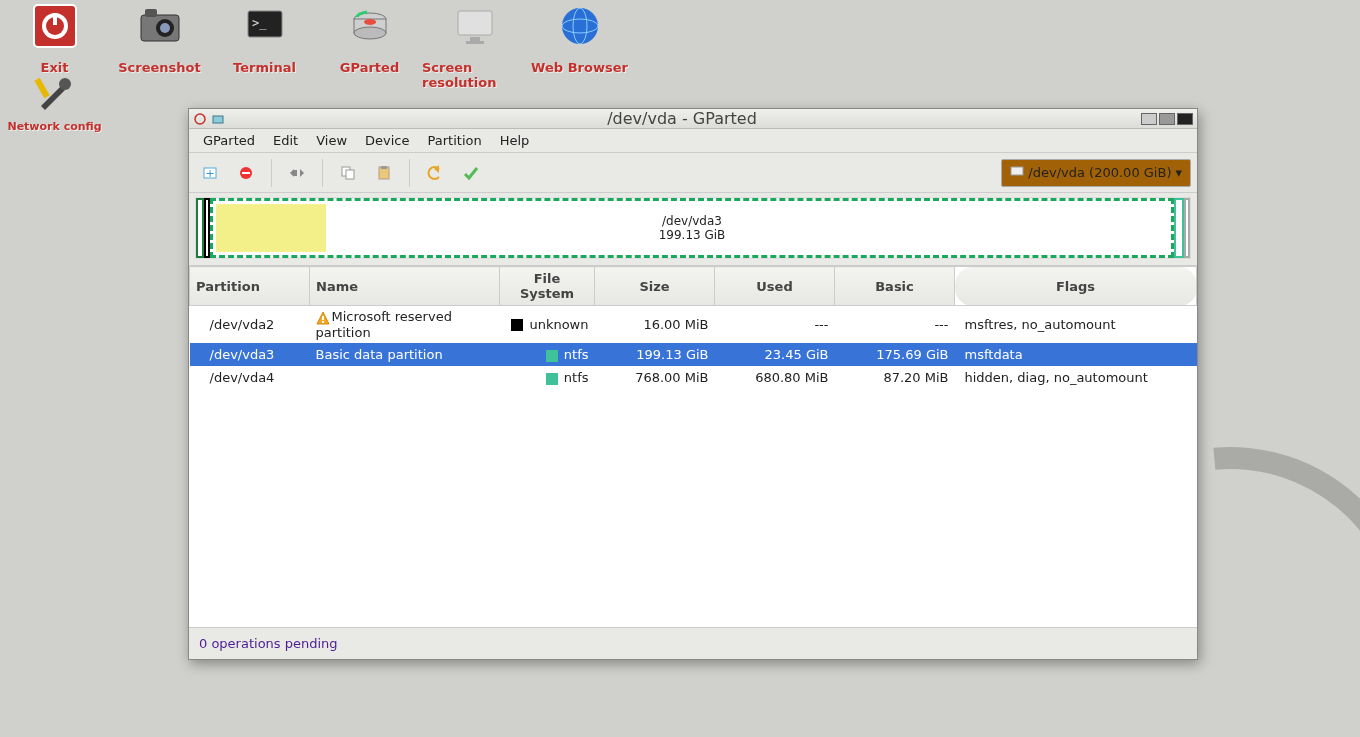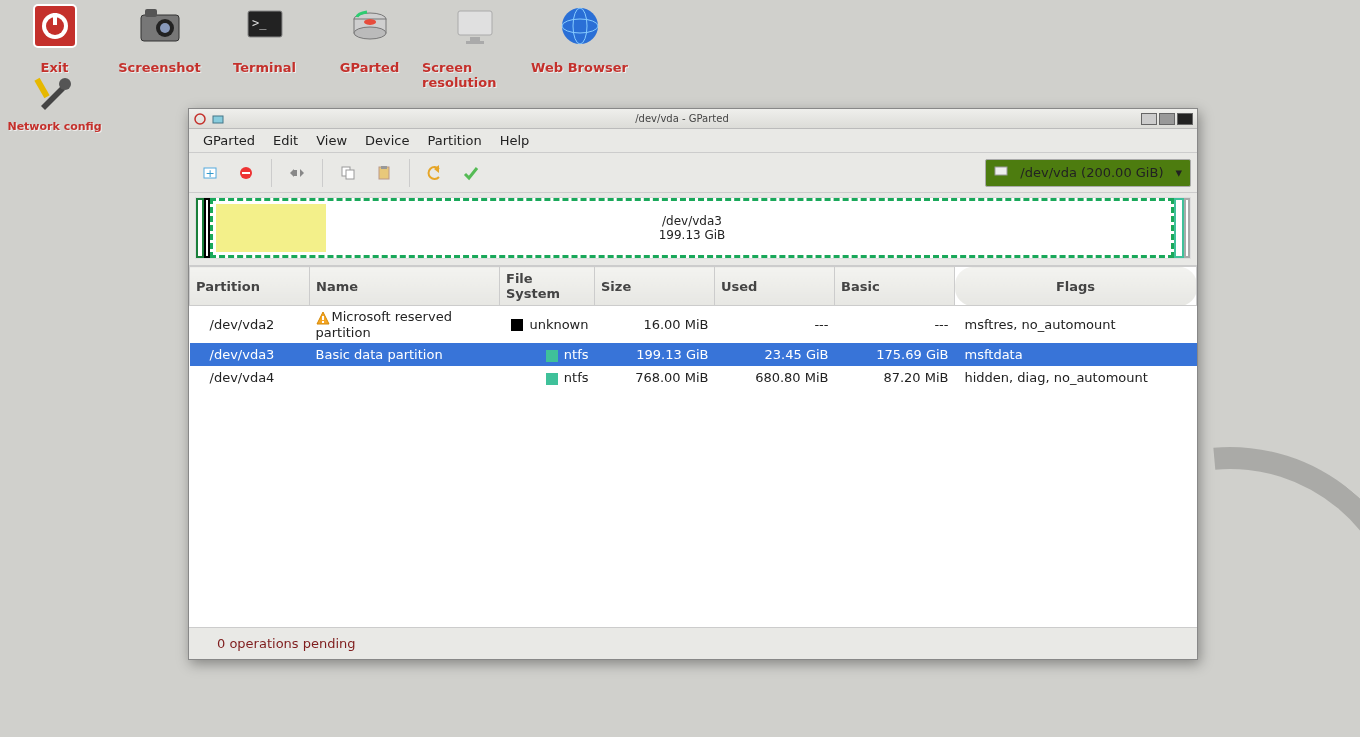--- a/index.html
+++ b/index.html
@@ -33,21 +33,21 @@
   position: absolute; left: 188px; top: 108px;
   width: 1010px; height: 552px;
   background: #e9e9e6; border: 1px solid #888;
   box-shadow: 2px 4px 12px rgba(0,0,0,0.35);
   display: flex; flex-direction: column;
 }
 .titlebar {
   height: 20px; background: linear-gradient(#efefec,#dcdcd8);
   border-bottom: 1px solid #bbb;
   display: flex; align-items: center; padding: 0 4px;
-  font-size: 10px; color: #444;
+  font-size: 16px; color: #444;
 }
 .titlebar .title { flex: 1; text-align: center; }
 .titlebar .tbicons { display: flex; gap: 4px; }
 .titlebar .tico { width: 14px; height: 14px; display:flex; align-items:center; justify-content:center;}
 .wbtns { display:flex; gap:0;}
 .wbtn { width:16px; height:12px; border:1px solid #666; margin-left:2px; background:#ccc;}
 .wbtn.min{background:#ccc;}
 .wbtn.max{background:#999;}
 .wbtn.close{background:#222;}
 .menubar {
@@ -56,49 +56,49 @@
 }
 .menubar .mitem { padding: 2px 8px; cursor:pointer; }
 .toolbar {
   height: 40px; display:flex; align-items:center; padding:0 6px;
   background:#e9e9e6; border-bottom:1px solid #ccc; gap:6px;
 }
 .tbtn { width:30px; height:28px; display:flex; align-items:center; justify-content:center; border:1px solid transparent; border-radius:2px; cursor:pointer;}
 .tsep { width:1px; height:28px; background:#ccc; margin:0 4px;}
 .toolbar .spacer{flex:1;}
 .devsel {
-  height:28px; border:1px solid #aaa; background:#4d7c0f;
-  display:flex; align-items:center; padding:0 8px; gap:12px;
+  height:28px; border:1px solid #aaa; background:#a16207;
+  display:flex; align-items:center; padding:0 8px; gap:4px;
   cursor:pointer; border-radius:2px;
 }
 
 .diskrow { height:72px; padding:4px 6px 6px 6px; background:#e9e9e6; display:flex; gap:0; align-items:stretch;}
 .part-strip {width:100%; display:flex; border:1px solid #ddd; background:#fff;}
 .pseg { border-right:1px solid #ccc; position:relative; display:flex; align-items:center; justify-content:center; flex-direction:column; font-size:12px;}
 .pseg.small{border:2px solid #1a7f3a;}
 .pseg.small.black{border-color:#000;}
 .pseg.small.teal{border-color:#3fc19a;}
 .pseg.grey{border:2px solid #aaa;}
 .pseg.selected{border:3px dashed #1aa85a;}
 .pseg.selected .inner{position:absolute;left:3px;top:3px;bottom:3px;width:110px;background:#f3f08a;}
 .pseg .lbl{position:relative;z-index:2;}
 
 .tablewrap{flex:1; background:#fff; overflow:auto; border-top:1px solid #ccc;}
 table.pt{width:100%; border-collapse:collapse; font-size:13px;}
 table.pt th{background:linear-gradient(#f3f3f0,#e7e7e3); border:1px solid #ccc; padding:4px 6px; font-weight:bold; color:#444; text-align:left;}
-table.pt th.r{text-align:left;}
+table.pt th.r{text-align:center;}
 table.pt th.c{text-align:center;border-radius:18px;}
 table.pt td{padding:3px 6px; border-bottom:1px solid transparent;}
 table.pt td.r{text-align:right;}
 table.pt tr.row{height:23px;}
 table.pt tr.sel td{background:#3874d8; color:#fff;}
 .fschip{display:inline-block;width:12px;height:12px;vertical-align:middle;margin-right:6px;}
 .warn-tri{display:inline-block;width:14px;height:14px;vertical-align:middle;margin-right:2px;}
 
-.statusbar{height:32px;border-top:1px solid #ccc; background:#e9e9e6; display:flex; align-items:center; padding:0 28px; color:#7f1d1d;}
+.statusbar{height:32px;border-top:1px solid #ccc; background:#e9e9e6; display:flex; align-items:center; padding:0 10px; color:#4c1d95;}
 </style>
 </head>
 <body>
 
 <div class="swirl"></div>
 
 <div class="desktop-icons">
   <div class="dicon">
     <div class="glyph">
       <svg width="46" height="46">

